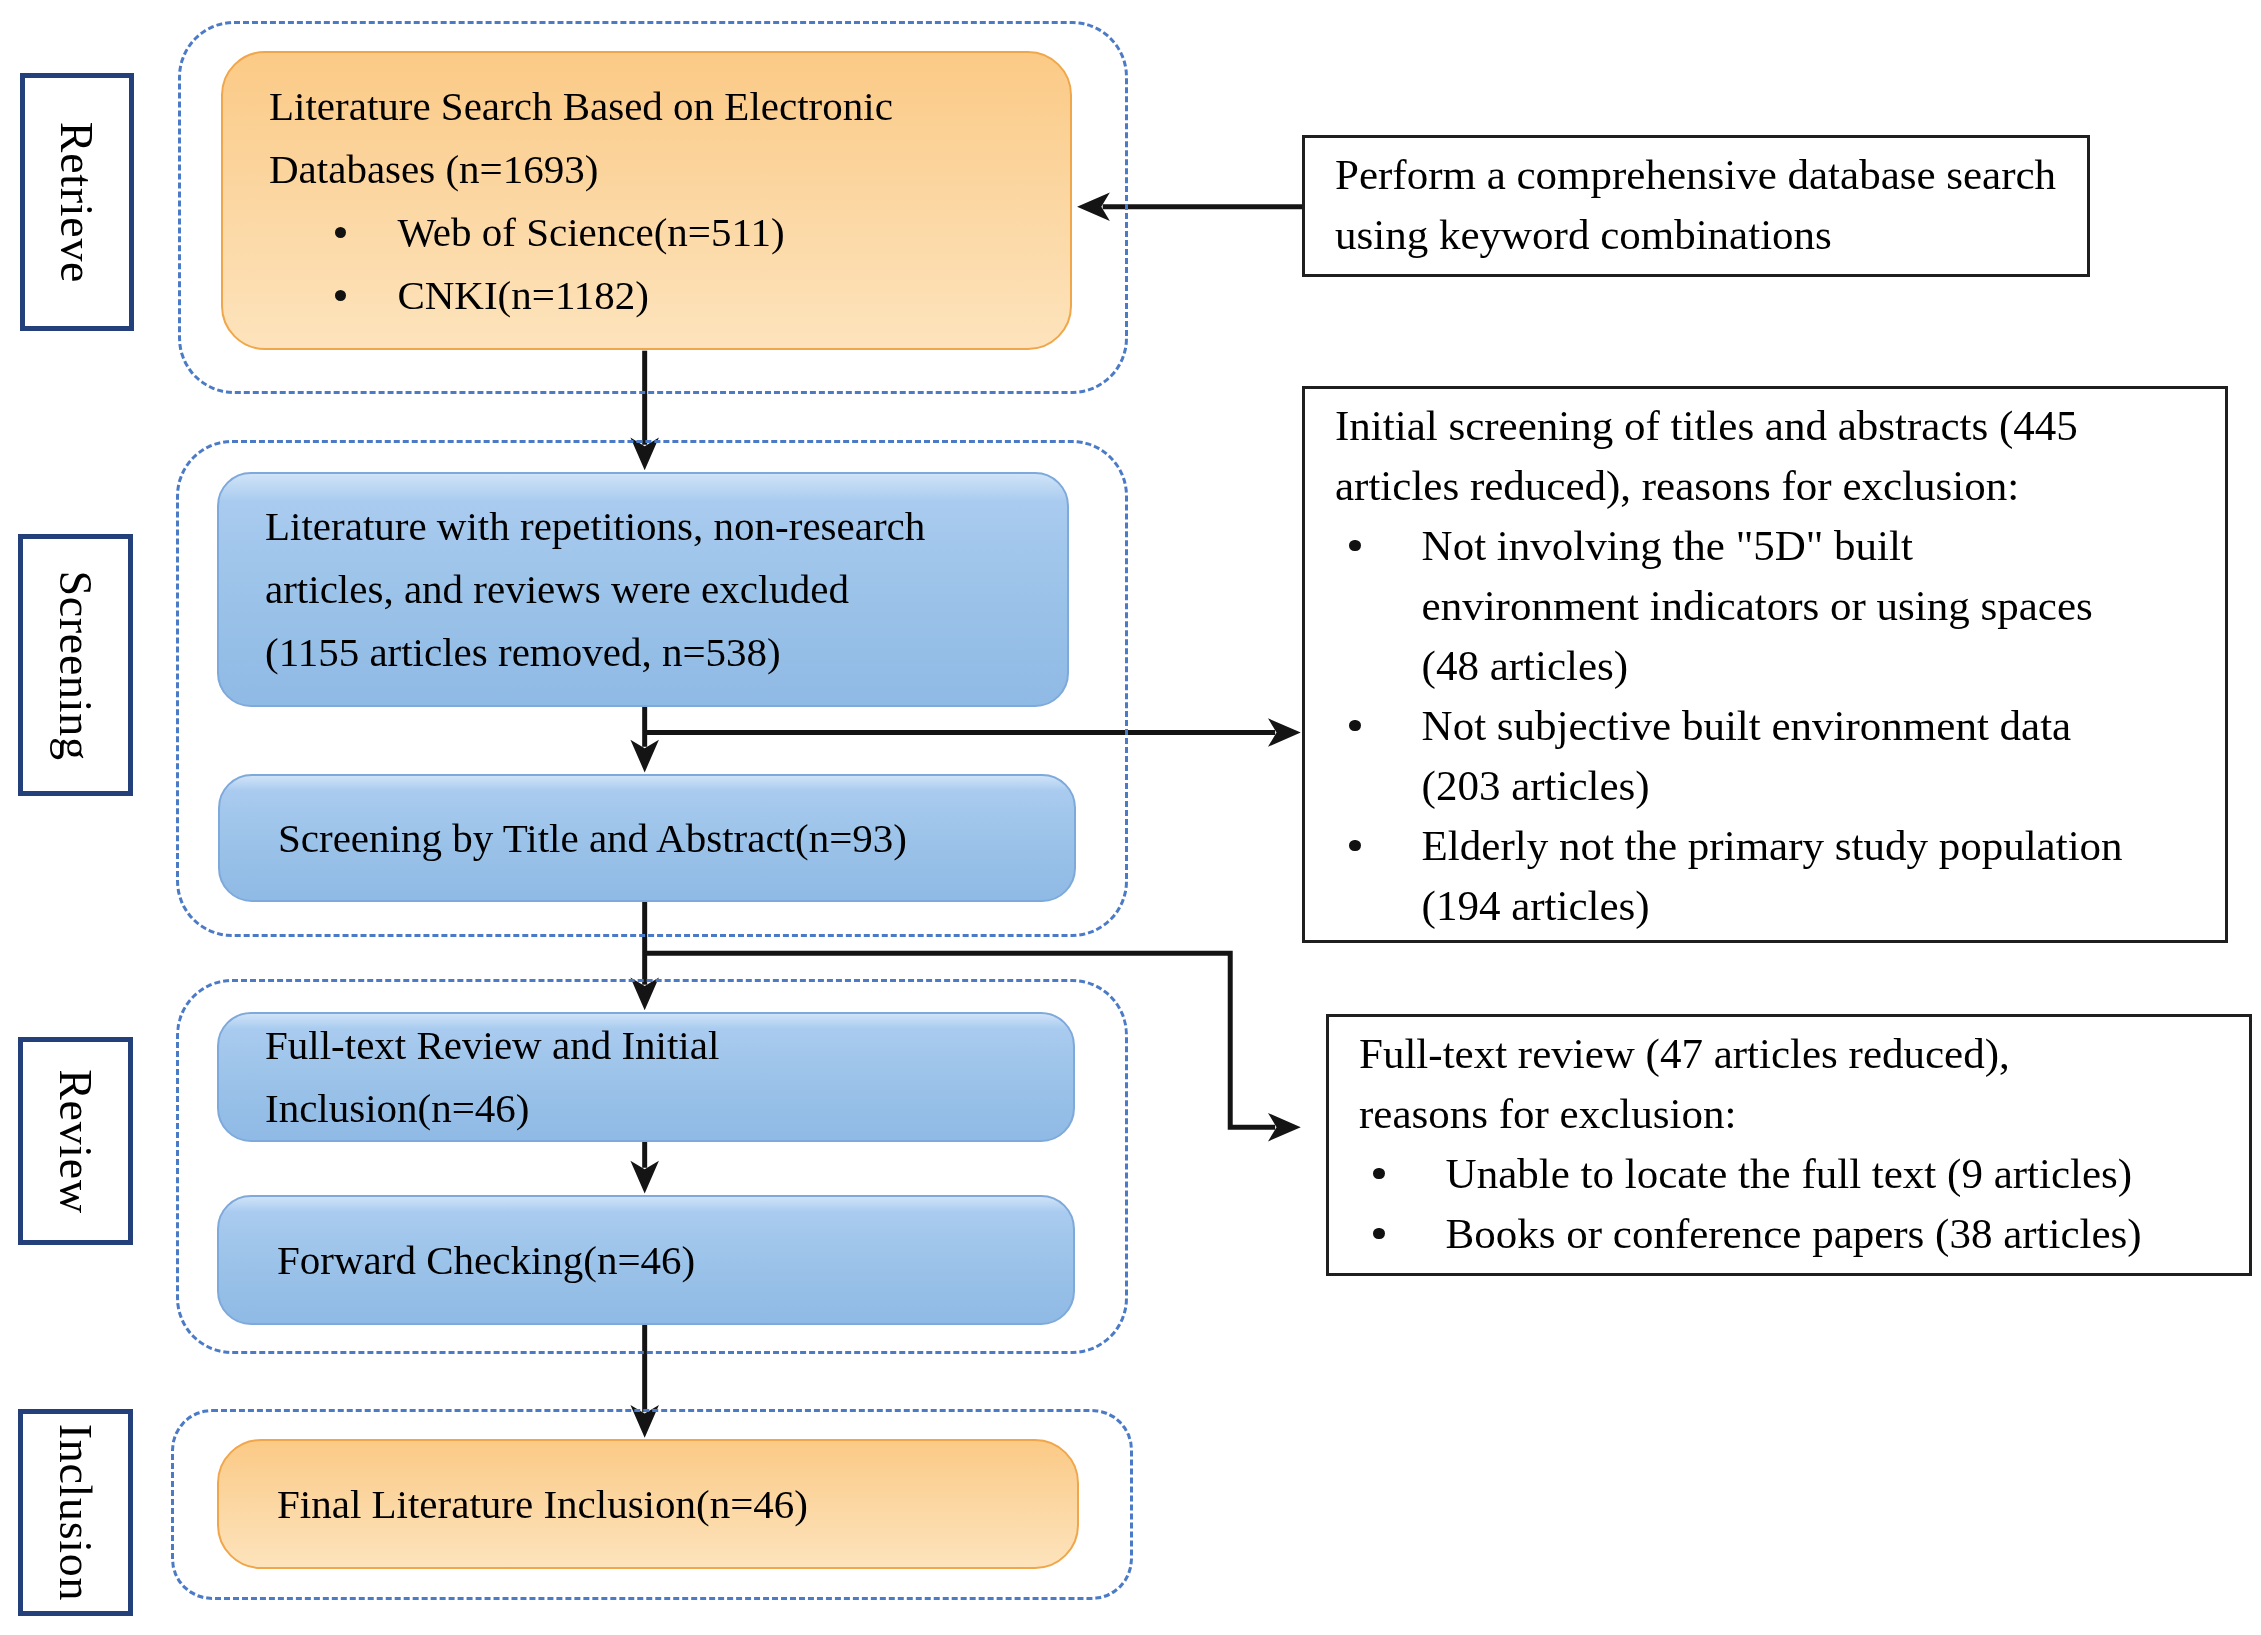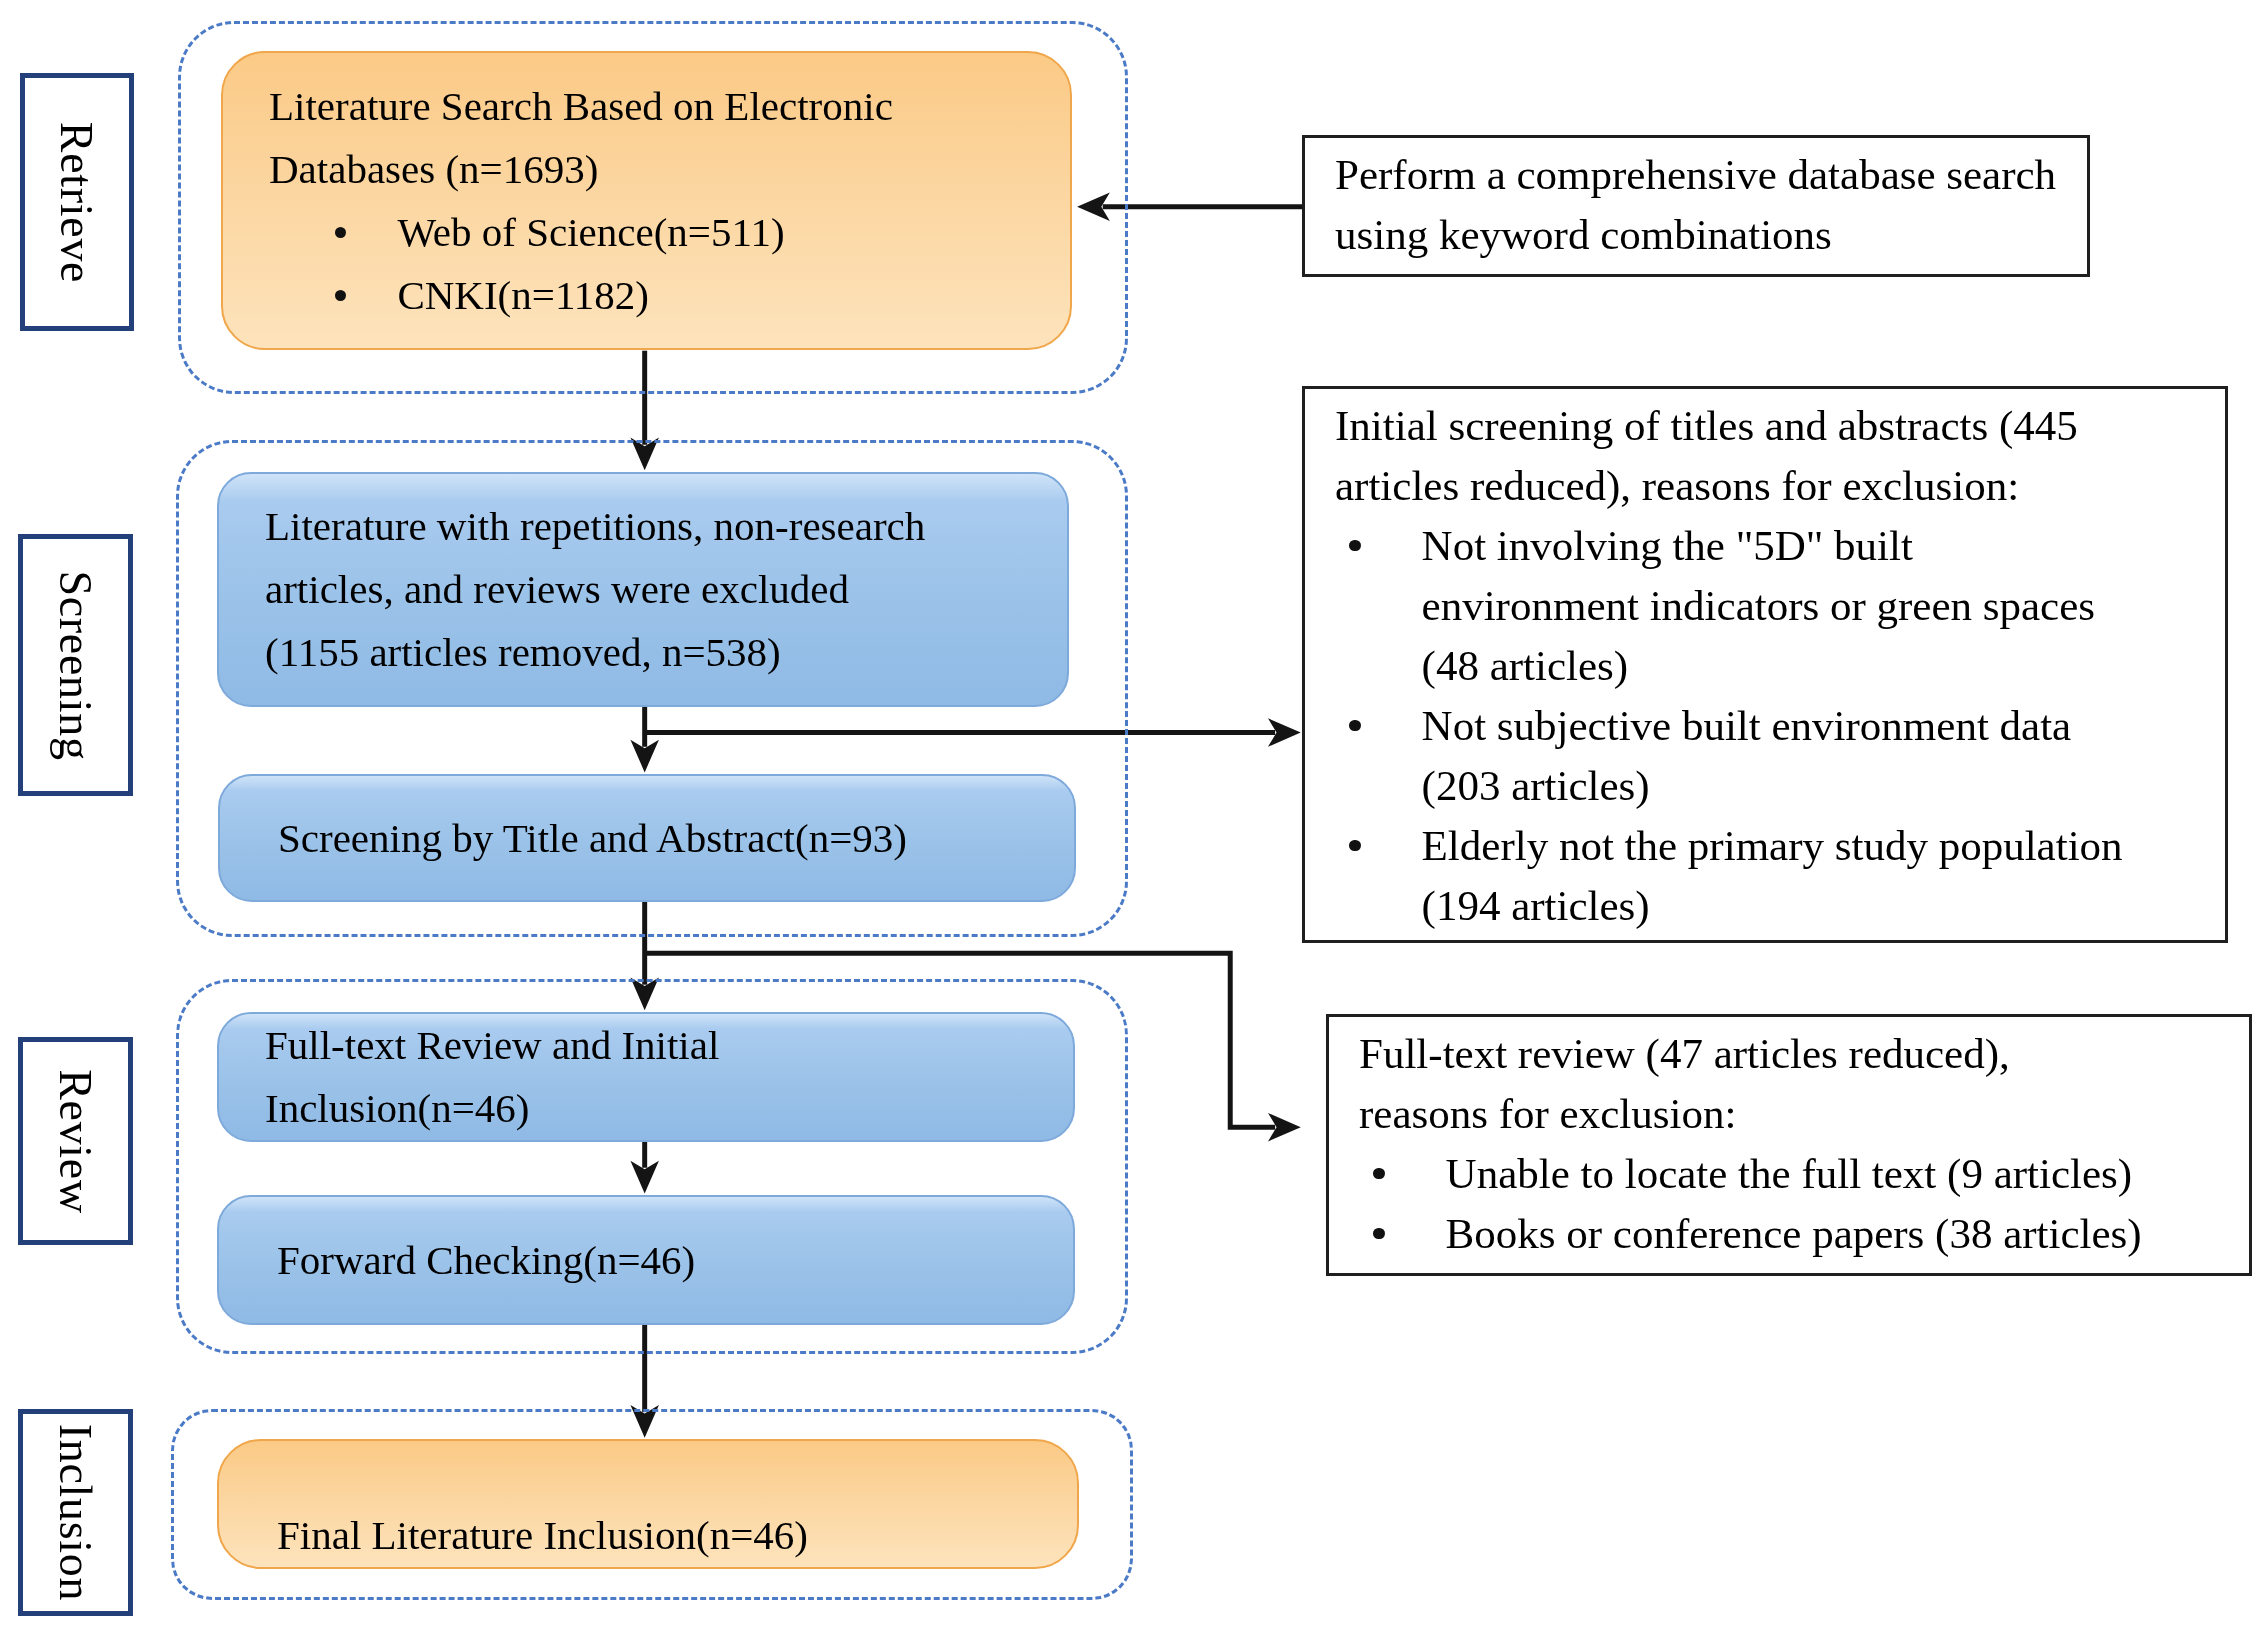--- a/index.html
+++ b/index.html
@@ -162,39 +162,39 @@
       <div class="ln">Inclusion(n=46)</div>
     </div>
   </div>
 
   <div class="fbox blue pad-lg" style="left:217px;top:1195px;width:858px;height:130px;">
     <div class="inner">
       <div class="ln">Forward Checking(n=46)</div>
     </div>
   </div>
 
-  <div class="fbox orange pad-lg" style="left:217px;top:1439px;width:862px;height:130px;justify-content:flex-end;">
+  <div class="fbox orange pad-lg" style="left:217px;top:1439px;width:862px;height:130px;">
     <div class="inner">
       <div class="ln">Final Literature Inclusion(n=46)</div>
     </div>
   </div>
 
   <div class="note" style="left:1302px;top:135px;width:788px;height:142px;">
     <div class="ln">Perform a comprehensive database search</div>
     <div class="ln">using keyword combinations</div>
   </div>
 
   <div class="note" style="left:1302px;top:386px;width:926px;height:557px;">
     <div class="ln">Initial screening of titles and abstracts (445</div>
     <div class="ln">articles reduced), reasons for exclusion:</div>
     <div class="brow">
       <span class="dot"></span>
       <div class="btxt">
         <div class="ln">Not involving the "5D" built</div>
-        <div class="ln">environment indicators or green spaces</div>
+        <div class="ln">environment indicators or using spaces</div>
         <div class="ln">(48 articles)</div>
       </div>
     </div>
     <div class="brow">
       <span class="dot"></span>
       <div class="btxt">
         <div class="ln">Not subjective built environment data</div>
         <div class="ln">(203 articles)</div>
       </div>
     </div>

